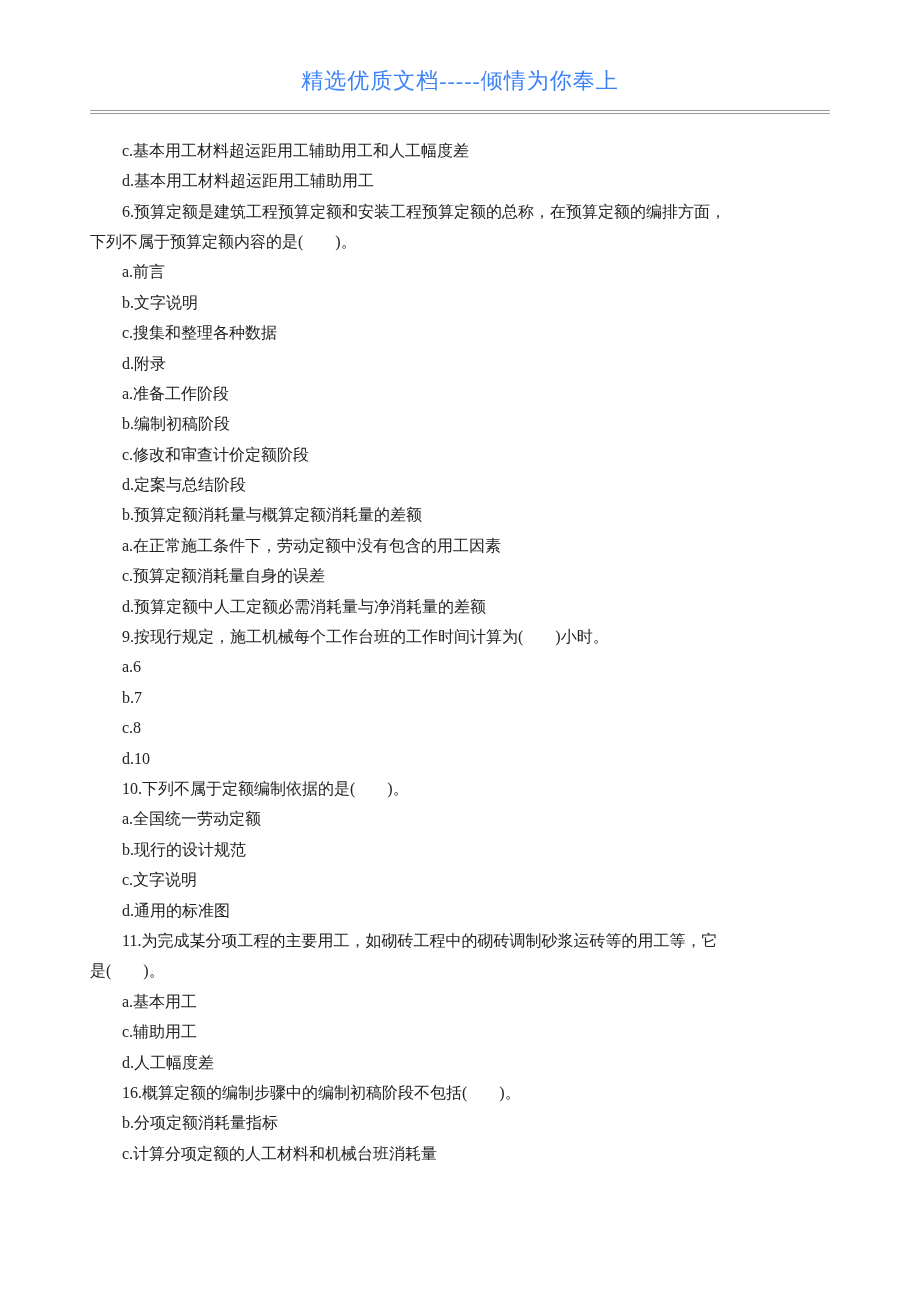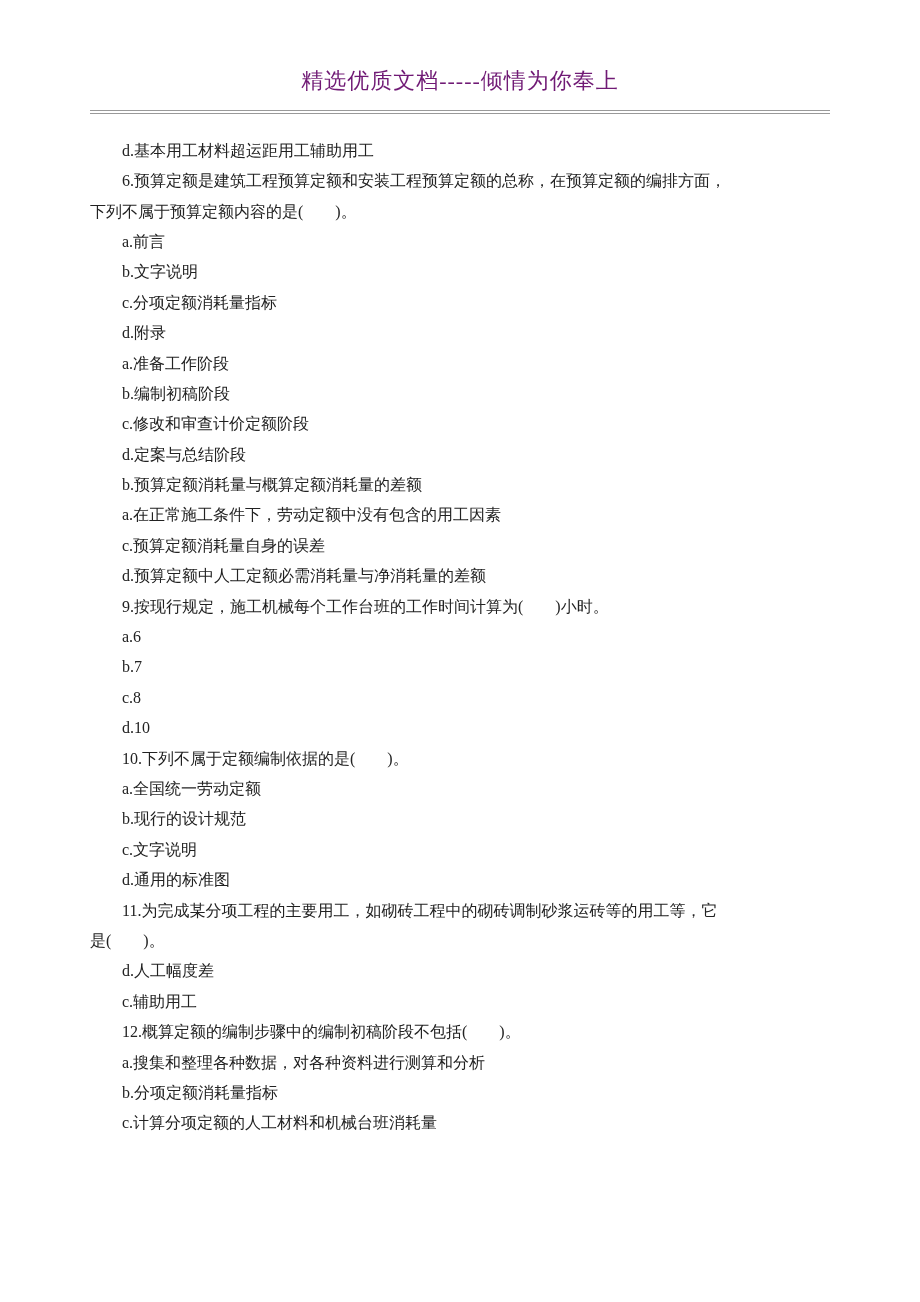--- a/index.html
+++ b/index.html
@@ -11,21 +11,21 @@
     line-height: 1.9;
   }
   .page {
     width: 920px;
     padding: 60px 90px 60px 90px;
   }
   .header {
     text-align: center;
     font-size: 22px;
     letter-spacing: 1px;
-    color: #701a75;
+    color: #3b82f6;
     margin-bottom: 6px;
   }
   .rule-wrap {
     position: relative;
     height: 10px;
     margin-bottom: 18px;
   }
   .rule-wrap::before, .rule-wrap::after {
     content: "";
     position: absolute;
@@ -42,26 +42,27 @@
   .indent-1 { text-indent: 2em; }
   .no-indent { text-indent: 0; }
 </style>
 </head>
 <body>
 
 <div class="page">
   <div class="header">精选优质文档-----倾情为你奉上</div>
   <div class="rule-wrap"></div>
   <div class="content" id="content">
+      <p class="indent-1">c.基本用工材料超运距用工辅助用工和人工幅度差</p>
       <p class="indent-1">d.基本用工材料超运距用工辅助用工</p>
       <p class="indent-1">6.预算定额是建筑工程预算定额和安装工程预算定额的总称，在预算定额的编排方面，</p>
       <p class="no-indent">下列不属于预算定额内容的是(　　)。</p>
       <p class="indent-1">a.前言</p>
       <p class="indent-1">b.文字说明</p>
-      <p class="indent-1">c.分项定额消耗量指标</p>
+      <p class="indent-1">c.搜集和整理各种数据</p>
       <p class="indent-1">d.附录</p>
       <p class="indent-1">a.准备工作阶段</p>
       <p class="indent-1">b.编制初稿阶段</p>
       <p class="indent-1">c.修改和审查计价定额阶段</p>
       <p class="indent-1">d.定案与总结阶段</p>
       <p class="indent-1">b.预算定额消耗量与概算定额消耗量的差额</p>
       <p class="indent-1">a.在正常施工条件下，劳动定额中没有包含的用工因素</p>
       <p class="indent-1">c.预算定额消耗量自身的误差</p>
       <p class="indent-1">d.预算定额中人工定额必需消耗量与净消耗量的差额</p>
       <p class="indent-1">9.按现行规定，施工机械每个工作台班的工作时间计算为(　　)小时。</p>
@@ -69,21 +70,21 @@
       <p class="indent-1">b.7</p>
       <p class="indent-1">c.8</p>
       <p class="indent-1">d.10</p>
       <p class="indent-1">10.下列不属于定额编制依据的是(　　)。</p>
       <p class="indent-1">a.全国统一劳动定额</p>
       <p class="indent-1">b.现行的设计规范</p>
       <p class="indent-1">c.文字说明</p>
       <p class="indent-1">d.通用的标准图</p>
       <p class="indent-1">11.为完成某分项工程的主要用工，如砌砖工程中的砌砖调制砂浆运砖等的用工等，它</p>
       <p class="no-indent">是(　　)。</p>
+      <p class="indent-1">a.基本用工</p>
+      <p class="indent-1">c.辅助用工</p>
       <p class="indent-1">d.人工幅度差</p>
-      <p class="indent-1">c.辅助用工</p>
-      <p class="indent-1">12.概算定额的编制步骤中的编制初稿阶段不包括(　　)。</p>
-      <p class="indent-1">a.搜集和整理各种数据，对各种资料进行测算和分析</p>
+      <p class="indent-1">16.概算定额的编制步骤中的编制初稿阶段不包括(　　)。</p>
       <p class="indent-1">b.分项定额消耗量指标</p>
       <p class="indent-1">c.计算分项定额的人工材料和机械台班消耗量</p>
     </div>
 
 </div>
 
 </body></html>

